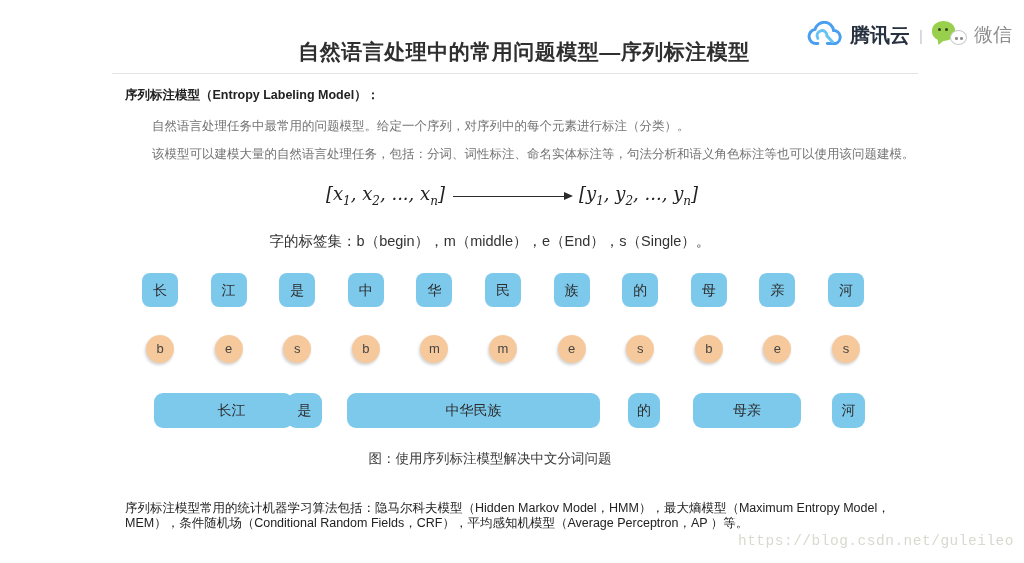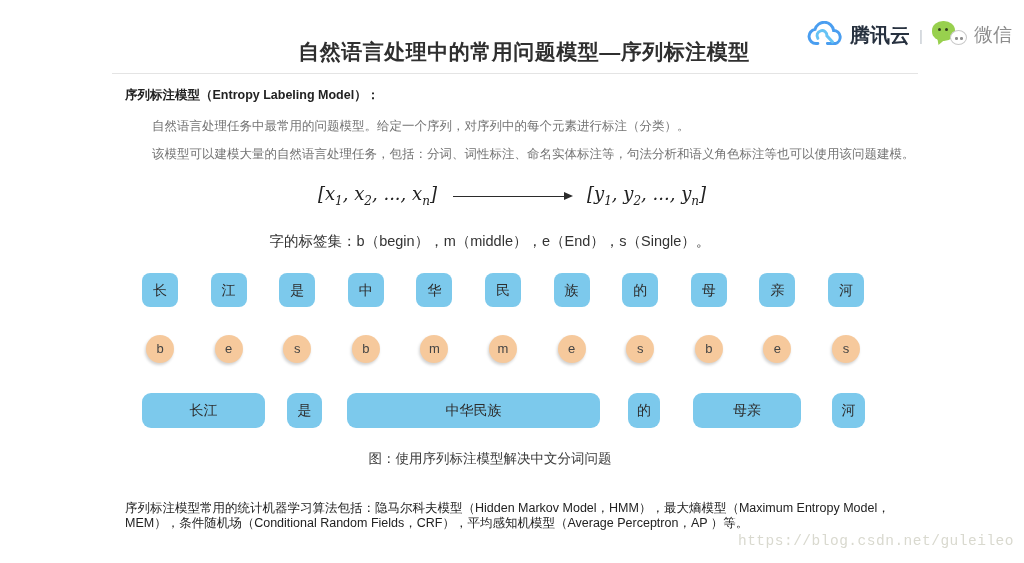--- a/index.html
+++ b/index.html
@@ -30,21 +30,21 @@
     background:#fff; border:1px solid #c9c9c9; box-sizing:border-box; }
   .wx .small::before,.wx .small::after { content:''; position:absolute; top:6px; width:2.5px; height:2.5px; border-radius:50%; background:#8e8e8e; }
   .wx .small::before { left:4px; } .wx .small::after { left:9px; }
   .brand-wx { font-size:19px; color:#8d8d8d; }
   .title-rule { position:absolute; top:65px; left:112px; width:806px; height:0; border:none; border-top:1px solid #e4e4e4; }
   
   .heading { position:absolute; top:87px; left:125px; margin:0; font-size:12.5px; font-weight:bold; color:#222; }
   .para    { position:absolute; margin:0; font-size:12.5px; color:#737373; }
   .p1 { top:118px; left:152px; }
   .p2 { top:146px; left:152px; }
-  .formula { position:absolute; top:183px; left:0; width:1024px; display:flex; align-items:center; justify-content:center; gap:16px; }
+  .formula { position:absolute; top:183px; left:0; width:1024px; display:flex; align-items:center; justify-content:center; gap:8px; }
   .math { font-family:"DejaVu Serif","Liberation Serif",serif; font-style:italic; font-size:18px; color:#222; }
   .math sub { font-size:12px; }
   .f-arrow { position:relative; width:118px; height:1.5px; background:#2b2b2b; margin-top:2px; }
   .f-arrow::after { content:''; position:absolute; right:-2px; top:-3.4px;
     border-left:9px solid #2b2b2b; border-top:4.2px solid transparent; border-bottom:4.2px solid transparent; }
   .labelset { position:absolute; top:232px; left:0; width:980px; margin:0; text-align:center; font-size:14.5px; color:#333; }
   
   .diagram { position:absolute; top:273px; left:142px; width:723px; height:156px; }
   .cbox { position:absolute; top:0; width:36px; height:34px; border-radius:8px; background:var(--blue);
     text-align:center; line-height:34px; font-size:14px; color:var(--ink); }
@@ -114,21 +114,21 @@
         <div class="tag" style="left: 209.8px;">b</div>
         <div class="tag" style="left: 278.4px;">m</div>
         <div class="tag" style="left: 347px;">m</div>
         <div class="tag" style="left: 415.6px;">e</div>
         <div class="tag" style="left: 484.2px;">s</div>
         <div class="tag" style="left: 552.8px;">b</div>
         <div class="tag" style="left: 621.4px;">e</div>
         <div class="tag" style="left: 690px;">s</div>
       </div>
     <div id="row-words">
-        <div class="wbox" style="left: 0px; width: 123px;">长江</div>
+        <div class="wbox" style="left: 12px; width: 123px; padding-left: 16px;">长江</div>
         <div class="wbox" style="left: 145px; width: 35px;">是</div>
         <div class="wbox" style="left: 205px; width: 253px;">中华民族</div>
         <div class="wbox" style="left: 486px; width: 32px;">的</div>
         <div class="wbox" style="left: 551px; width: 108px;">母亲</div>
         <div class="wbox" style="left: 690px; width: 33px;">河</div>
       </div>
   </div>
 
   <p class="caption">图：使用序列标注模型解决中文分词问题</p>
   <p class="footer-para">序列标注模型常用的统计机器学习算法包括：隐马尔科夫模型（Hidden Markov Model，HMM），最大熵模型（Maximum Entropy Model，MEM），条件随机场（Conditional Random Fields，CRF），平均感知机模型（Average Perceptron，AP ）等。</p>

